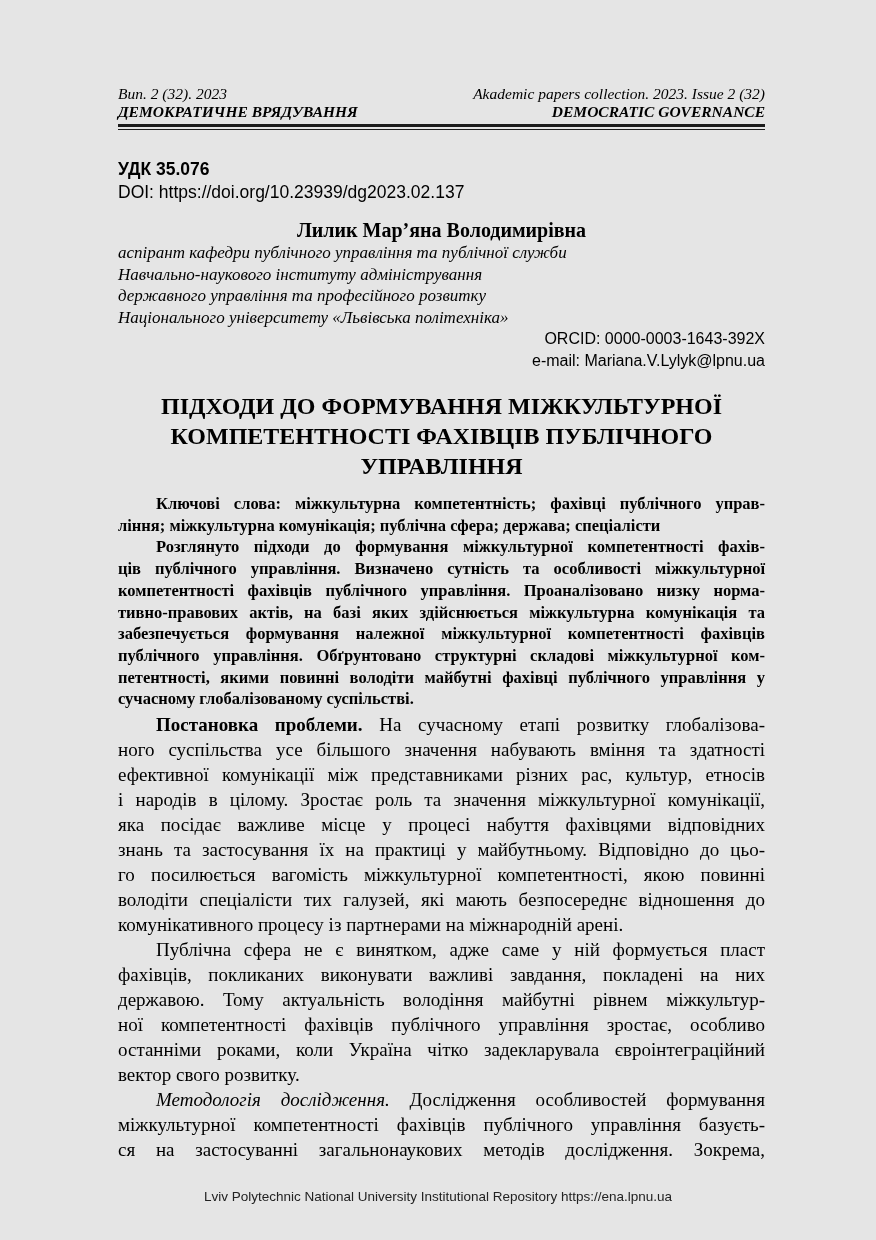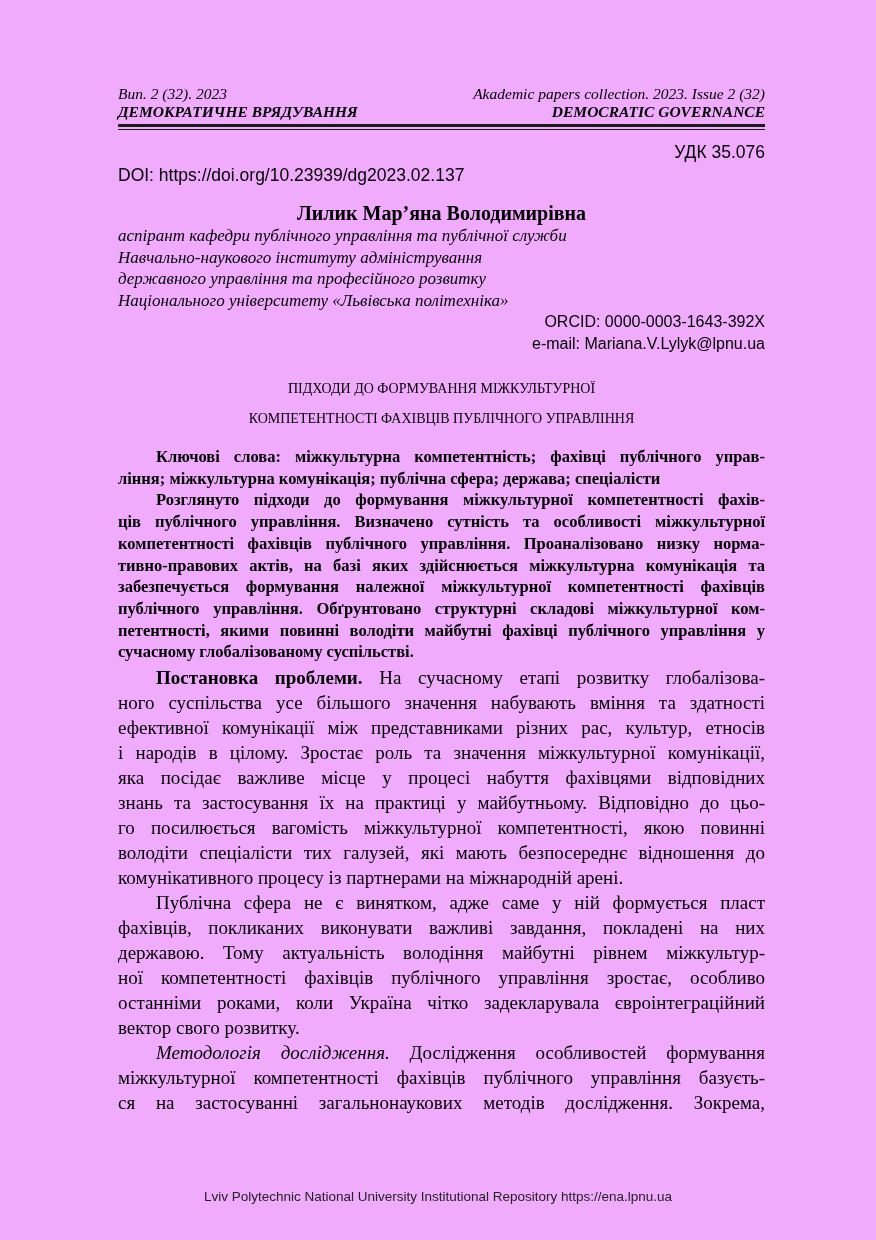--- a/index.html
+++ b/index.html
@@ -1,43 +1,43 @@
 <!DOCTYPE html>
 <html lang="uk"><head>
 <meta charset="utf-8">
 <style>
   html,body { margin:0; padding:0; background:#ffffff; }
   .page {
-    position:relative; width:876px; height:1240px; background:#f0abfc;
+    position:relative; width:876px; height:1240px; background:#e5e5e5;
     color:#000; font-family:"Liberation Serif", serif; overflow:hidden;
   }
   .content { position:absolute; left:118px; top:85px; width:647px; }
 
   
   .hdr-row { display:flex; justify-content:space-between; font-style:italic;
              font-size:15.5px; line-height:18px; }
   .hdr-right { text-align:right; }
   .hdr-strong { font-weight:bold; }
   .hdr-rule { margin-top:3px; height:2px;
               border-top:3px solid #1c1c1c; border-bottom:1px solid #1c1c1c; }
 
   
-  .udc { margin-top:11px; font-family:"Liberation Sans", sans-serif;
-         font-weight:normal; font-size:17.5px; line-height:23px;text-align:right; }
+  .udc { margin-top:28px; font-family:"Liberation Sans", sans-serif;
+         font-weight:bold; font-size:17.5px; line-height:23px; }
   .doi { font-family:"Liberation Sans", sans-serif; font-size:17.5px; line-height:23px; }
 
   
   .author { margin-top:14px; }
   .author-name { text-align:center; font-weight:bold; font-size:20px; line-height:24px; }
   .affil div { text-align:left; font-style:italic; font-size:17px; line-height:21.5px; }
   .contact { text-align:right; font-family:"Liberation Sans", sans-serif;
              font-size:16px; line-height:21.5px; }
 
   
-  .title { margin-top:20px; font-weight:normal; font-size:14px; line-height:30px; }
+  .title { margin-top:20px; font-weight:bold; font-size:24px; line-height:30px; }
   .title div { text-align:center; }
 
   
   .abstract { margin-top:12px; font-weight:bold; font-size:16.5px; line-height:21.7px; }
 
   
   .body-text { margin-top:2px; font-size:19px; line-height:25px; }
 
   
   .ln { text-align:justify; }

